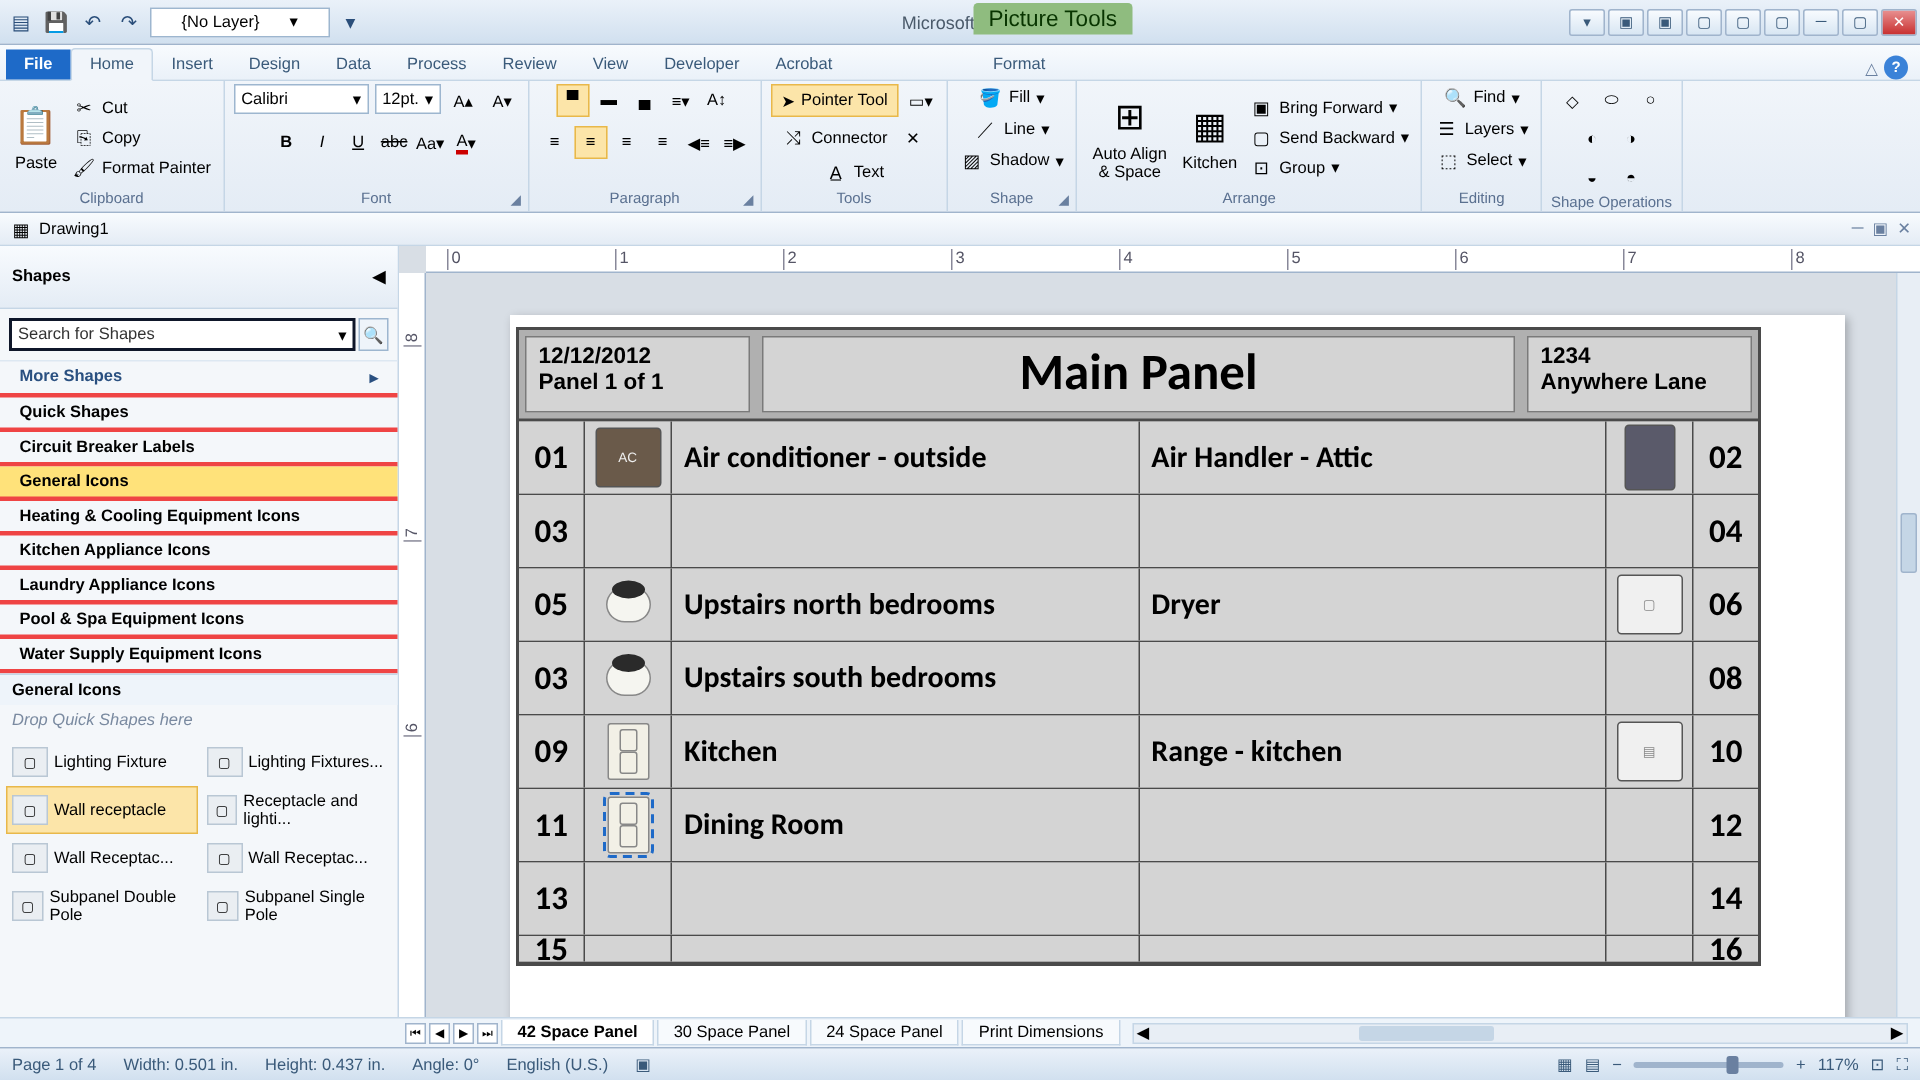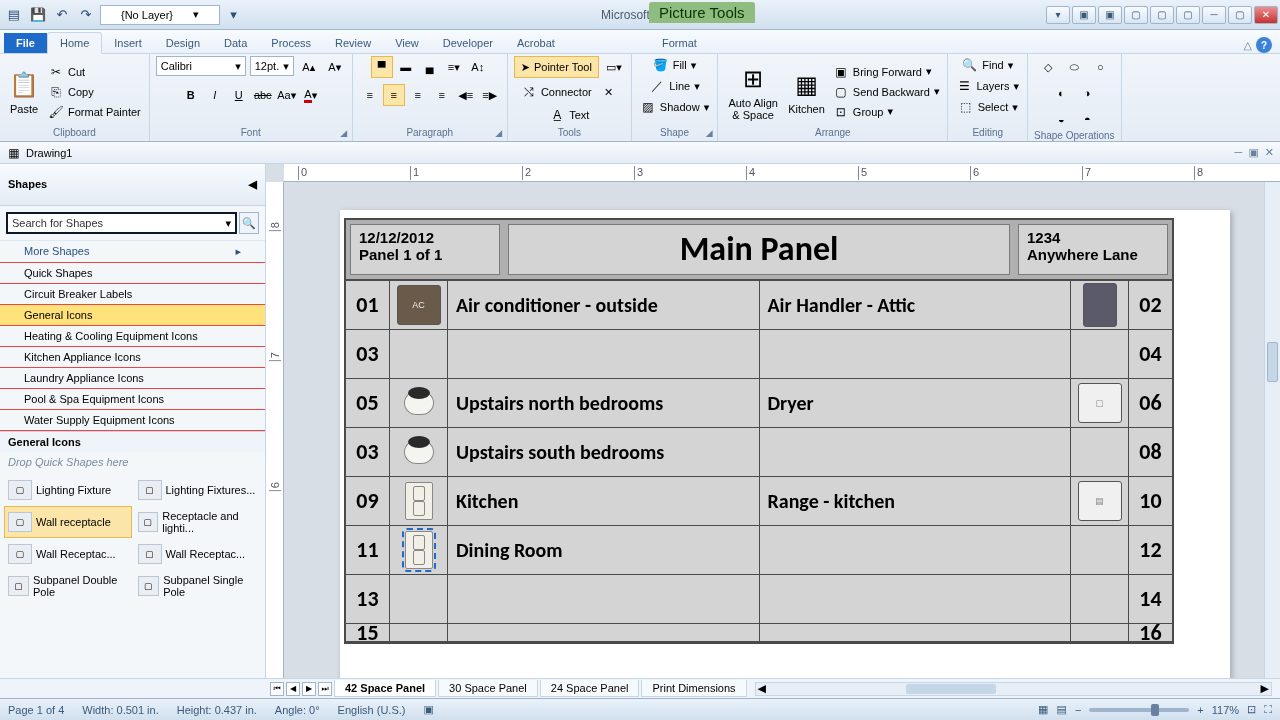--- a/index.html
+++ b/index.html
@@ -48,21 +48,21 @@
 
 .workspace { display: flex; height: calc(720px - 30px - 24px - 88px - 22px - 22px - 20px); }
 
 
 .shapes-panel { width: 266px; background: #f4f7fa; border-right: 1px solid #c5d6e6; display: flex; flex-direction: column; }
 .shapes-header { background: linear-gradient(#f8fbfe, #e4ecf5); padding: 14px 8px; font-weight: bold; border-bottom: 1px solid #c5d6e6; display: flex; justify-content: space-between; text-align: right; }
 .shapes-search { padding: 6px; display: flex; gap: 2px; }
 .shapes-search-box { flex: 1; display: flex; background: #fff; border: 2px solid #0f172a; height: 22px; align-items: center; padding: 0 4px; justify-content: space-between; }
 .search-go { width: 20px; height: 22px; border: 1px solid #9db6cf; display: flex; align-items: center; justify-content: center; background: #eef4fa; }
 .stencil-list { border-top: 1px solid #dde8f2; }
-.stencil-item { padding: 4px 24px; border-bottom: 1px solid #ef4444; display: flex; justify-content: space-between; }
+.stencil-item { padding: 4px 13px; border-bottom: 3px solid #ef4444; display: flex; justify-content: space-between; font-weight: bold; }
 .stencil-item.more { color: #2a5080; }
 .stencil-item.selected { background: #ffe27a; color: #000; }
 .stencil-title-bar { background: #eef4fa; padding: 4px 8px; font-weight: bold; border-top: 1px solid #c5d6e6; }
 .drop-hint { padding: 4px 8px; color: #7a8aa0; font-style: italic; }
 .shape-grid { display: grid; grid-template-columns: 1fr 1fr; padding: 4px; gap: 2px; }
 .shape-cell { display: flex; align-items: center; gap: 4px; padding: 3px; border: 1px solid transparent; }
 .shape-cell.selected { background: #fce5a9; border: 1px solid #e8b84a; }
 .shape-thumb { width: 24px; height: 20px; background: #eaeef2; border: 1px solid #b9c7d4; display: flex; align-items: center; justify-content: center; font-size: 9px; }
 .shape-lbl { font-size: 11px; line-height: 1.1; }
 

